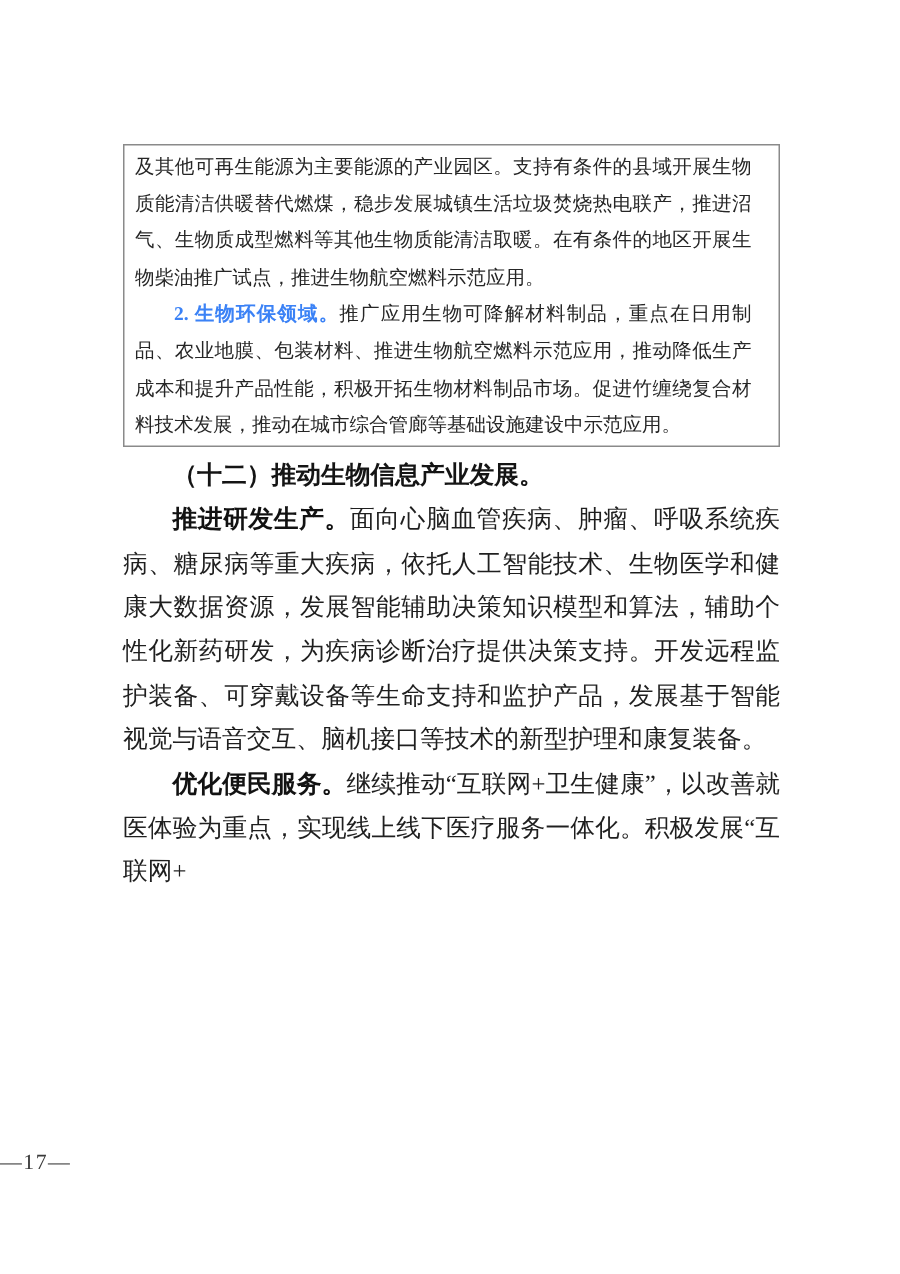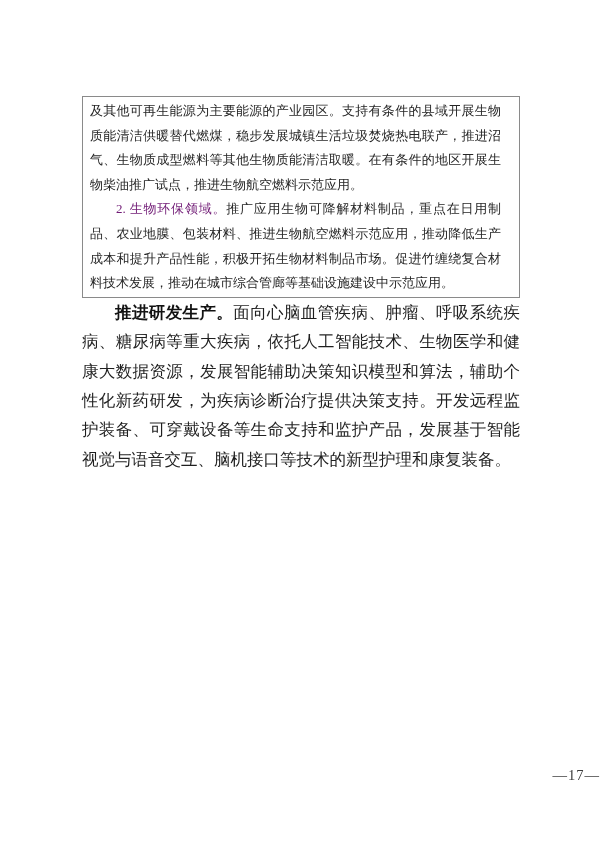--- a/index.html
+++ b/index.html
@@ -21,21 +21,21 @@
   }
   .boxed {
     border: 1px solid #8a8a8a;
     padding: 2px 18px 1px 7px;
     font-size: 13px;
     line-height: 24.6px;
     text-align: justify;
     color: #262626;
   }
   .boxed p.indent { text-indent: 2em; }
-  .boxed b { font-weight: normal; color: #701a75; }
+  .boxed b { font-weight: bold; color: #3b82f6; }
   .heading {
     margin-top: 4px;
     font-size: 16.5px;
     line-height: 29.4px;
     font-weight: bold;
     color: #141414;
     text-indent: 2em;
   }
   .para {
     font-size: 16.5px;
@@ -43,38 +43,40 @@
     text-align: justify;
     text-indent: 2em;
     color: #1f1f1f;
   }
   .para b { font-weight: bold; color: #121212; margin-top: 14px; }
   .footer {
     position: absolute;
     left: 0;
     top: 767px;
     width: 100%;
-    text-align: right;
+    text-align: left;
     font-size: 14.5px;
     color: #3a3a3a;
     letter-spacing: 1px;
   }
 </style>
 </head>
 <body>
 
 <div class="page">
   <div class="content">
 
     <div class="boxed">
       <p><span>及其他可再生能源为主要能源的产业园区。支持有条件的县域开展生物质能清洁供暖替代燃煤，稳步发展城镇生活垃圾焚烧热电联产，推进沼气、生物质成型燃料等其他生物质能清洁取暖。在有条件的地区开展生物柴油推广试点，推进生物航空燃料示范应用。</span></p>
       <p class="indent"><b>2. 生物环保领域。</b><span>推广应用生物可降解材料制品，重点在日用制品、农业地膜、包装材料、推进生物航空燃料示范应用，推动降低生产成本和提升产品性能，积极开拓生物材料制品市场。促进竹缠绕复合材料技术发展，推动在城市综合管廊等基础设施建设中示范应用。</span></p>
     </div>
 
+    <p class="heading">（十二）推动生物信息产业发展。</p>
 
     <p class="para"><b>推进研发生产。</b><span>面向心脑血管疾病、肿瘤、呼吸系统疾病、糖尿病等重大疾病，依托人工智能技术、生物医学和健康大数据资源，发展智能辅助决策知识模型和算法，辅助个性化新药研发，为疾病诊断治疗提供决策支持。开发远程监护装备、可穿戴设备等生命支持和监护产品，发展基于智能视觉与语音交互、脑机接口等技术的新型护理和康复装备。</span></p>
 
 
+    <p class="para"><b>优化便民服务。</b><span>继续推动“互联网+卫生健康”，以改善就医体验为重点，实现线上线下医疗服务一体化。积极发展“互联网+</span></p>
 
   </div>
 
   <div class="footer">—17—</div>
 </div>
 
 </body></html>

